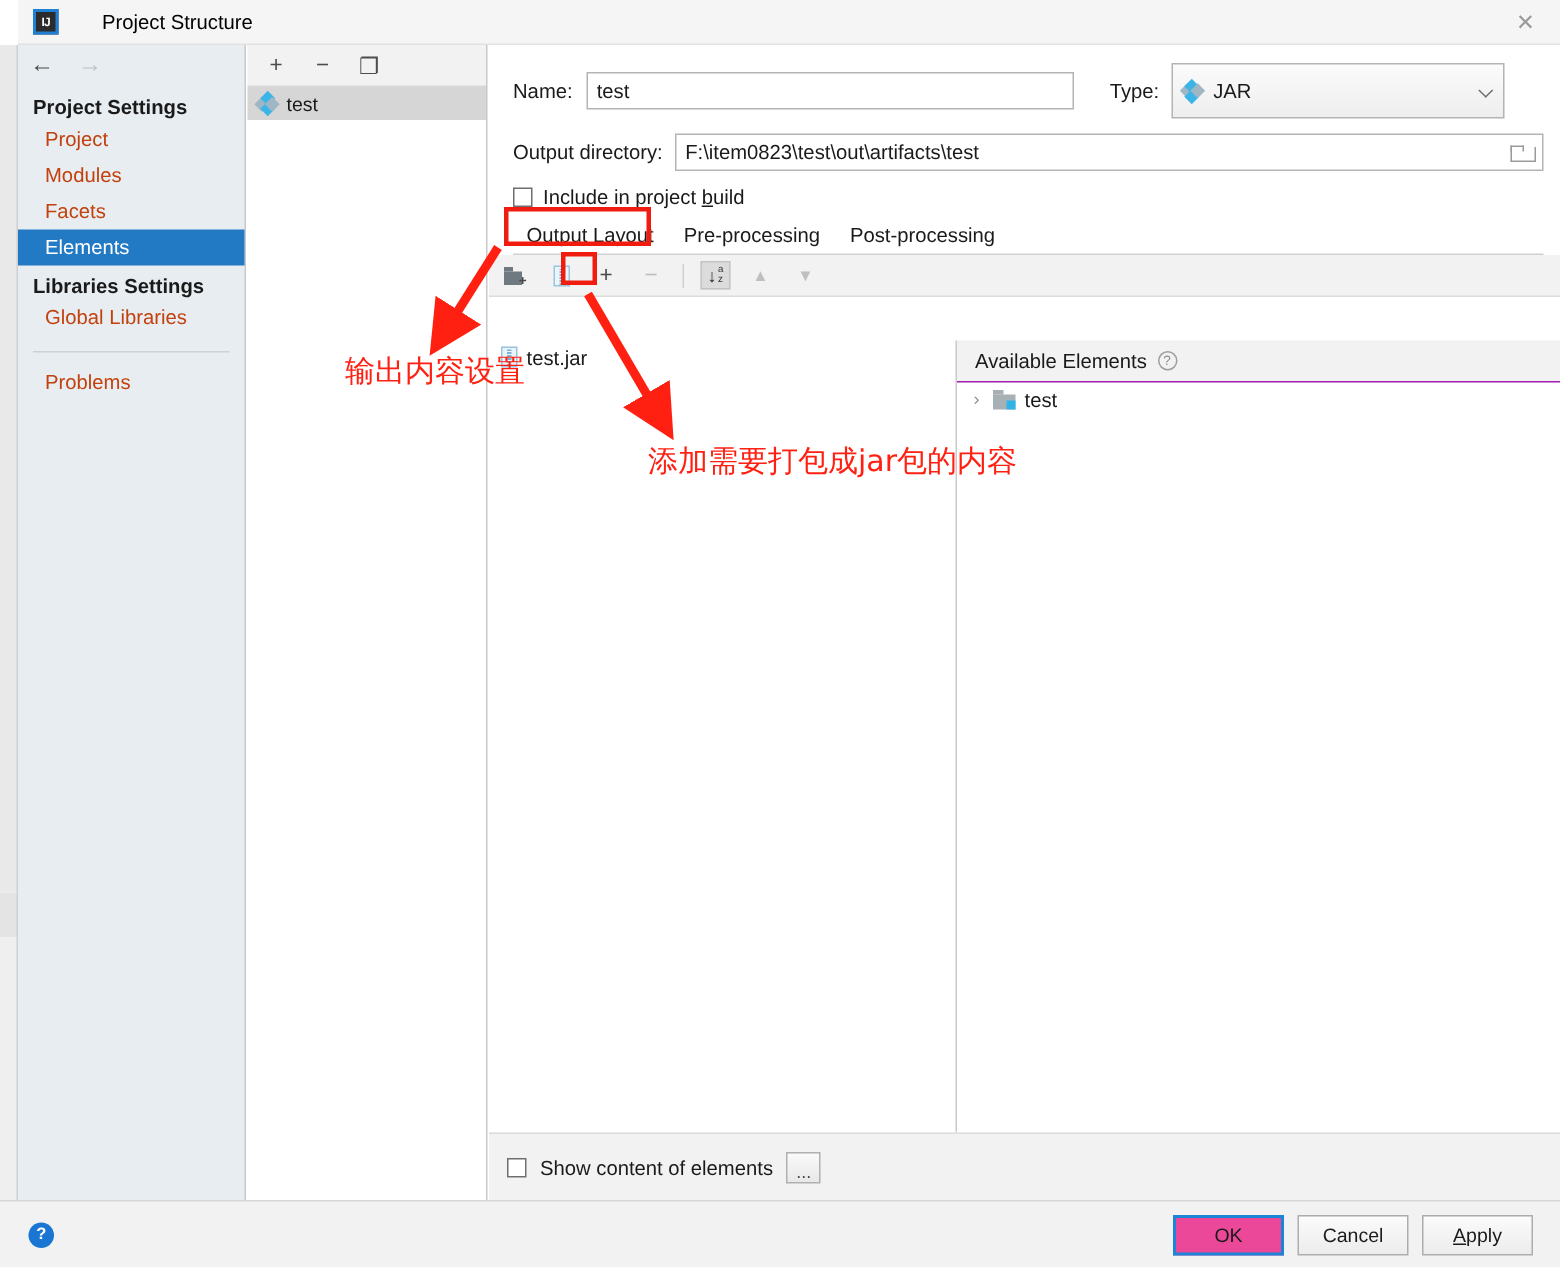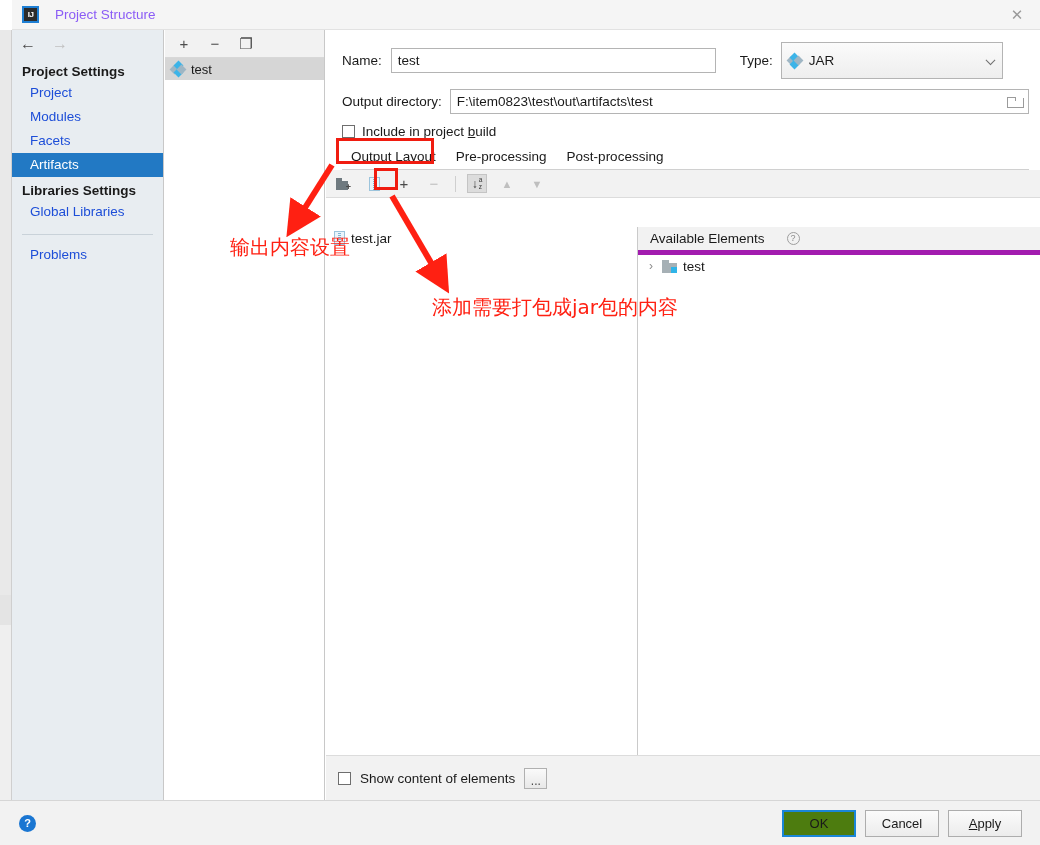--- a/index.html
+++ b/index.html
@@ -40,23 +40,23 @@
   .ij-logo {
     width: 17px; height: 17px; margin-left: 10px;
     background: #2b2b2b;
     border: 2px solid #1e7fd4;
     display: flex; align-items: center; justify-content: center;
     font-size: 8px; font-weight: bold; color: #ffffff;
     letter-spacing: -0.5px;
     font-family: "Liberation Sans", sans-serif;
   }
   .title-text {
-    margin-left: 16px;
+    margin-left: 29px;
     font-size: 13.5px;
-    color: #8b5cf6;
+    color: #000000;
   }
   .close-btn {
     position: absolute; right: 0; top: 0;
     width: 46px; height: 30px;
     display: flex; align-items: center; justify-content: center;
     color: #9a9a9a; font-size: 15px;
     cursor: pointer;
   }
 
   
@@ -80,21 +80,21 @@
   .nav-arrow { font-size: 16px; line-height: 1; cursor: pointer; }
   .nav-arrow.enabled  { color: #4a4a4a; }
   .nav-arrow.disabled { color: #c0c0c0; cursor: default; }
 
   .side-group {
     padding: 6px 0 2px 10px;
     font-weight: bold; font-size: 13.5px; color: #1a1a1a;
   }
   .side-item {
     padding: 3px 0 3px 18px;
-    font-size: 13.5px; color: #1d4ed8;
+    font-size: 13.5px; color: #c2410c;
     line-height: 18px;
     cursor: pointer;
   }
   .side-item.selected {
     background: #2279c4; color: #ffffff;
   }
   .side-sep {
     margin: 10px 10px 8px 10px;
     border-top: 1px solid #c9d2d9;
   }
@@ -287,23 +287,23 @@
     background: #ffffff;
     border-right: 1px solid #cacaca;
     overflow: hidden;
   }
   .pane-right {
     flex: 1; background: #ffffff;
   }
   .pane-head {
     height: 28px;
     background: #f2f2f2;
-    border-bottom: 5px solid #a21caf;
-    display: flex; align-items: center;
-    padding-left: 12px; gap: 22px;
+    border-bottom: 1px solid #a21caf;
+    display: flex; align-items: center;
+    padding-left: 12px; gap: 7px;
     font-size: 13.5px; color: #1a1a1a;
   }
   .help-circle {
     width: 13px; height: 13px; border-radius: 50%;
     border: 1px solid #9e9e9e; color: #8a8a8a;
     font-size: 9px; line-height: 11px; text-align: center;
     cursor: pointer;
   }
   .tree-row {
     height: 22px; display: flex; align-items: center;
@@ -365,21 +365,21 @@
   }
   .btn {
     width: 74px; height: 27px;
     border: 1px solid #adadad;
     background: linear-gradient(#fbfbfb, #ececec);
     display: flex; align-items: center; justify-content: center;
     font-size: 13px; color: #1a1a1a; cursor: pointer;
   }
   .btn.default {
     border: 2px solid #1a86d8;
-    background: #4d7c0f;
+    background: #ec4899;
   }
   .btn u { text-decoration: underline; }
 
   
   .anno-box {
     position: absolute;
     border: 3px solid #f01c10;
     pointer-events: none;
   }
   .anno-text {
@@ -416,21 +416,21 @@
     <div class="sidebar">
       <div class="nav-arrows">
         <span class="nav-arrow enabled">←</span>
         <span class="nav-arrow disabled">→</span>
       </div>
 
       <div class="side-group">Project Settings</div>
       <div class="side-item">Project</div>
       <div class="side-item">Modules</div>
       <div class="side-item">Facets</div>
-      <div class="side-item selected">Artifacts</div>
+      <div class="side-item selected">Elements</div>
 
       <div class="side-group">Libraries Settings</div>
       <div class="side-item">Global Libraries</div>
 
       <div class="side-sep"></div>
       <div class="side-item">Problems</div>
     </div>
 
     <div class="artifacts-panel">
       <div class="artifacts-toolbar">

